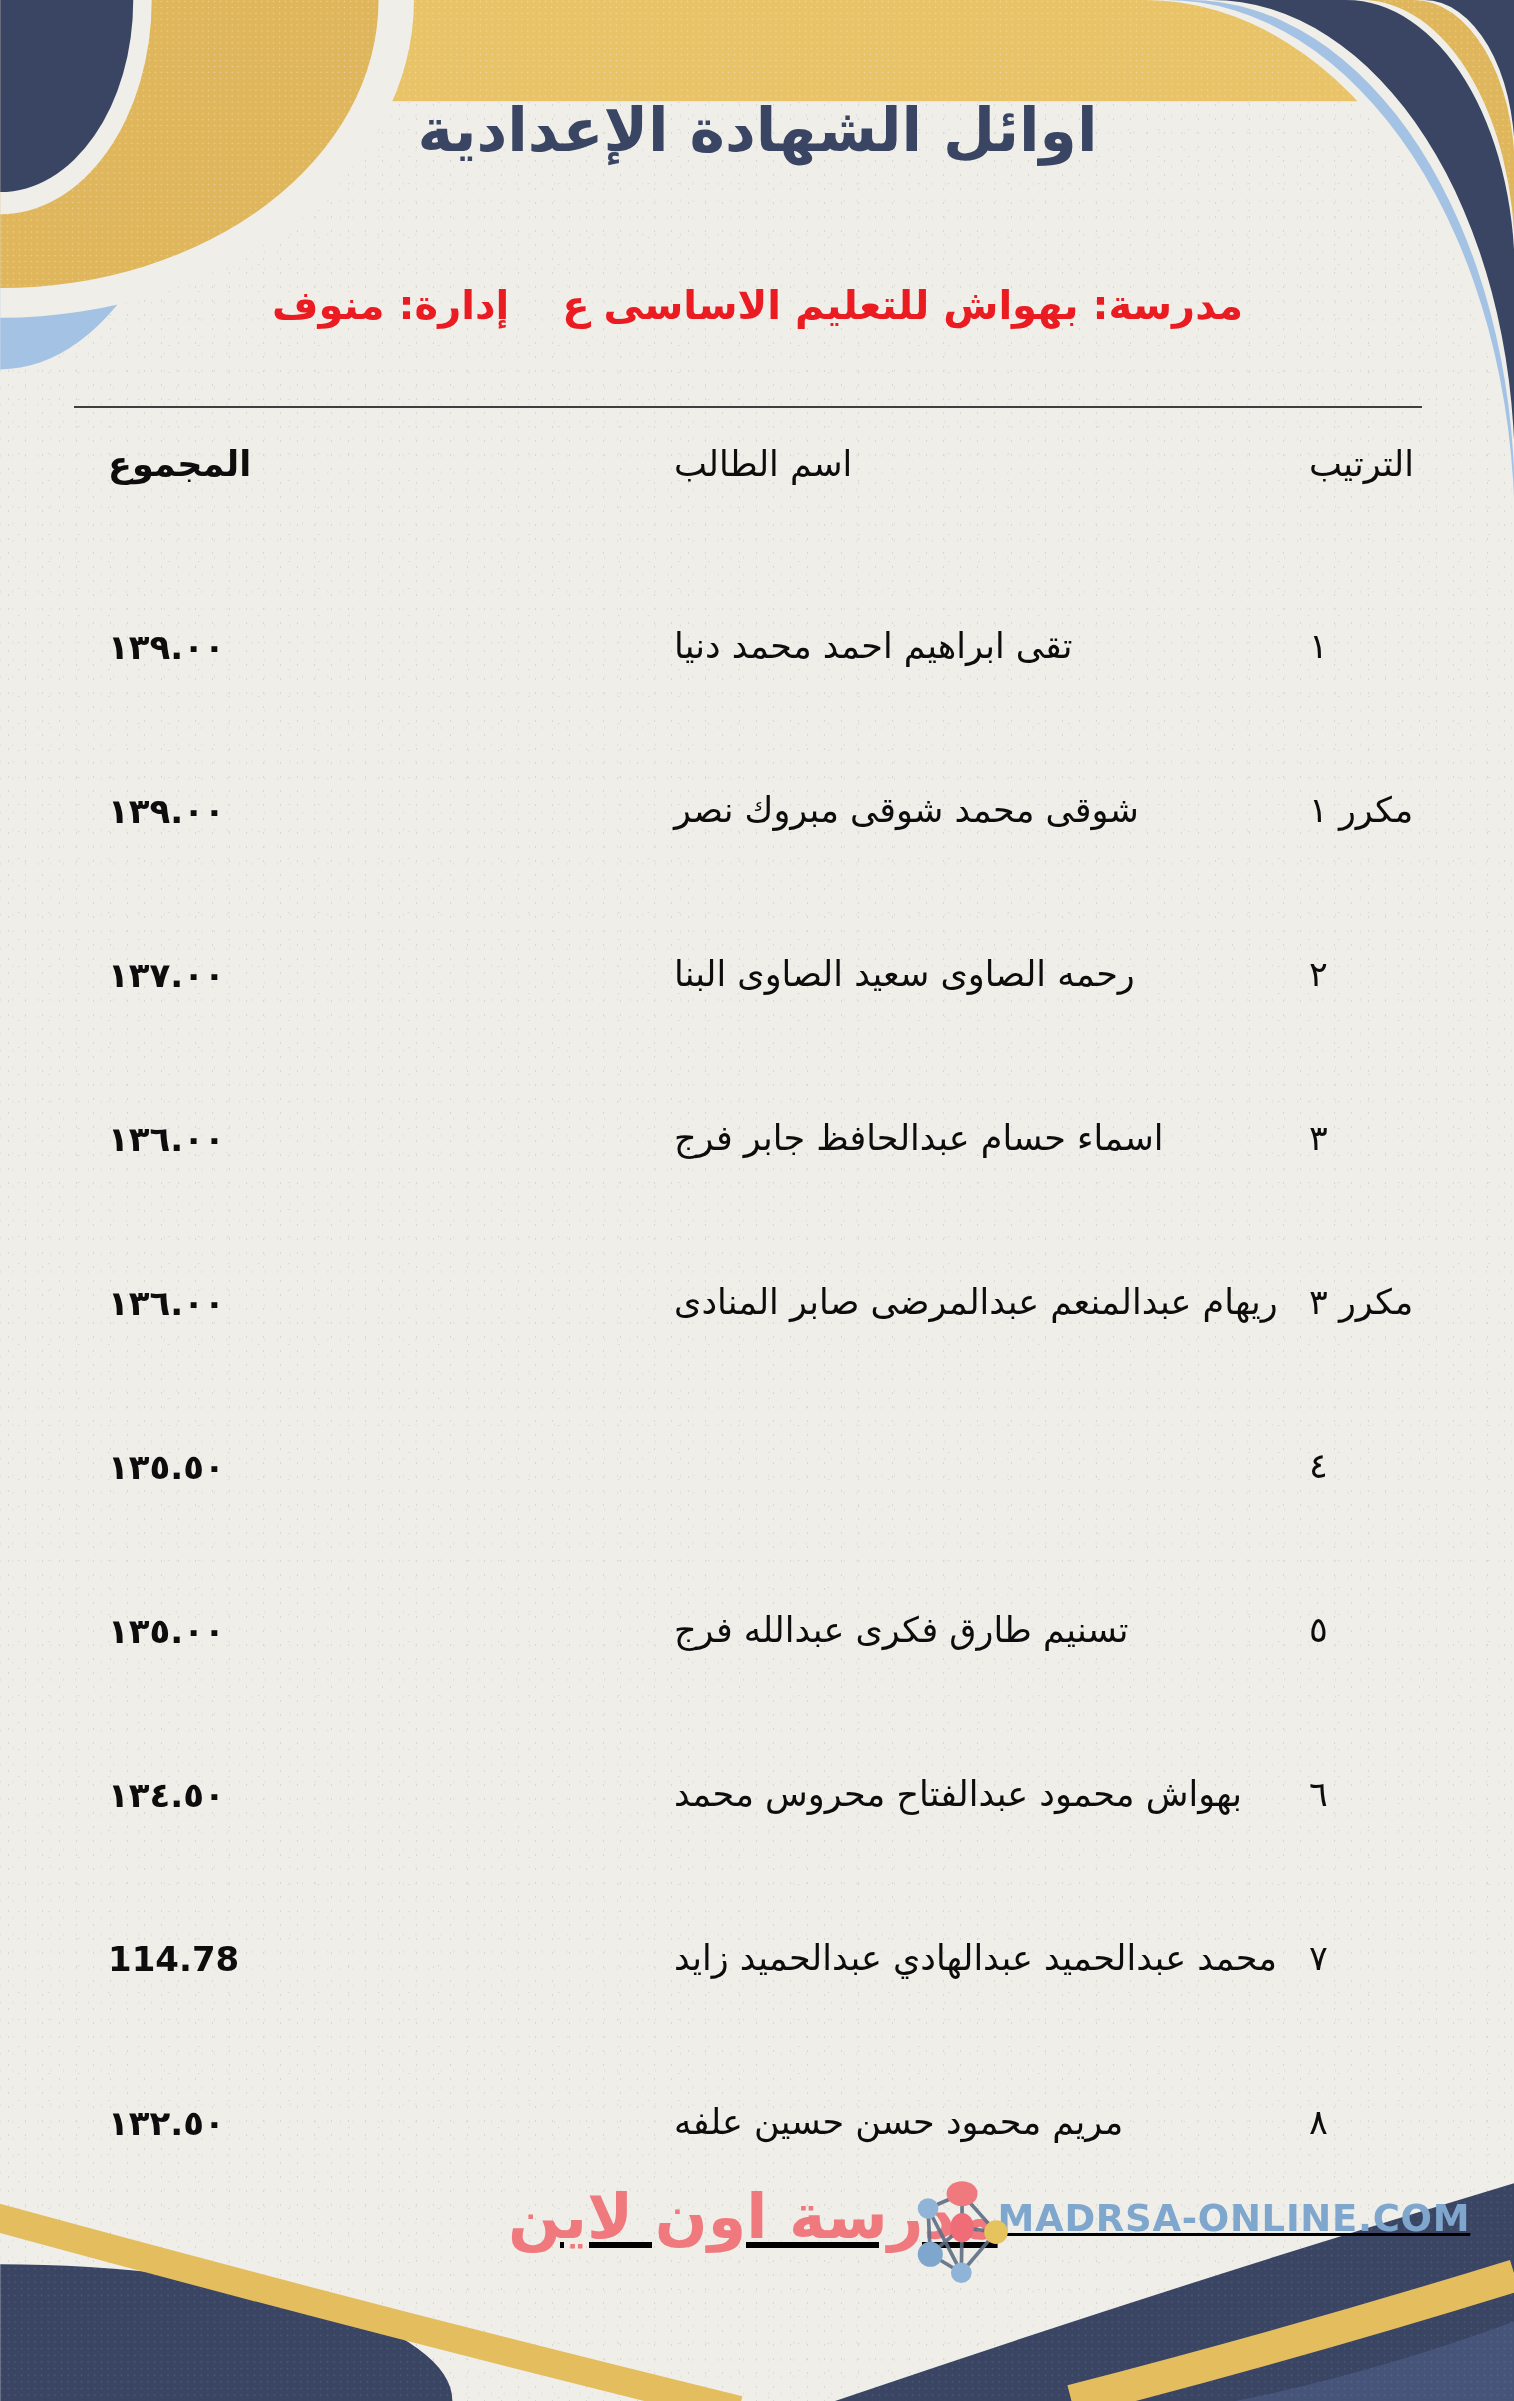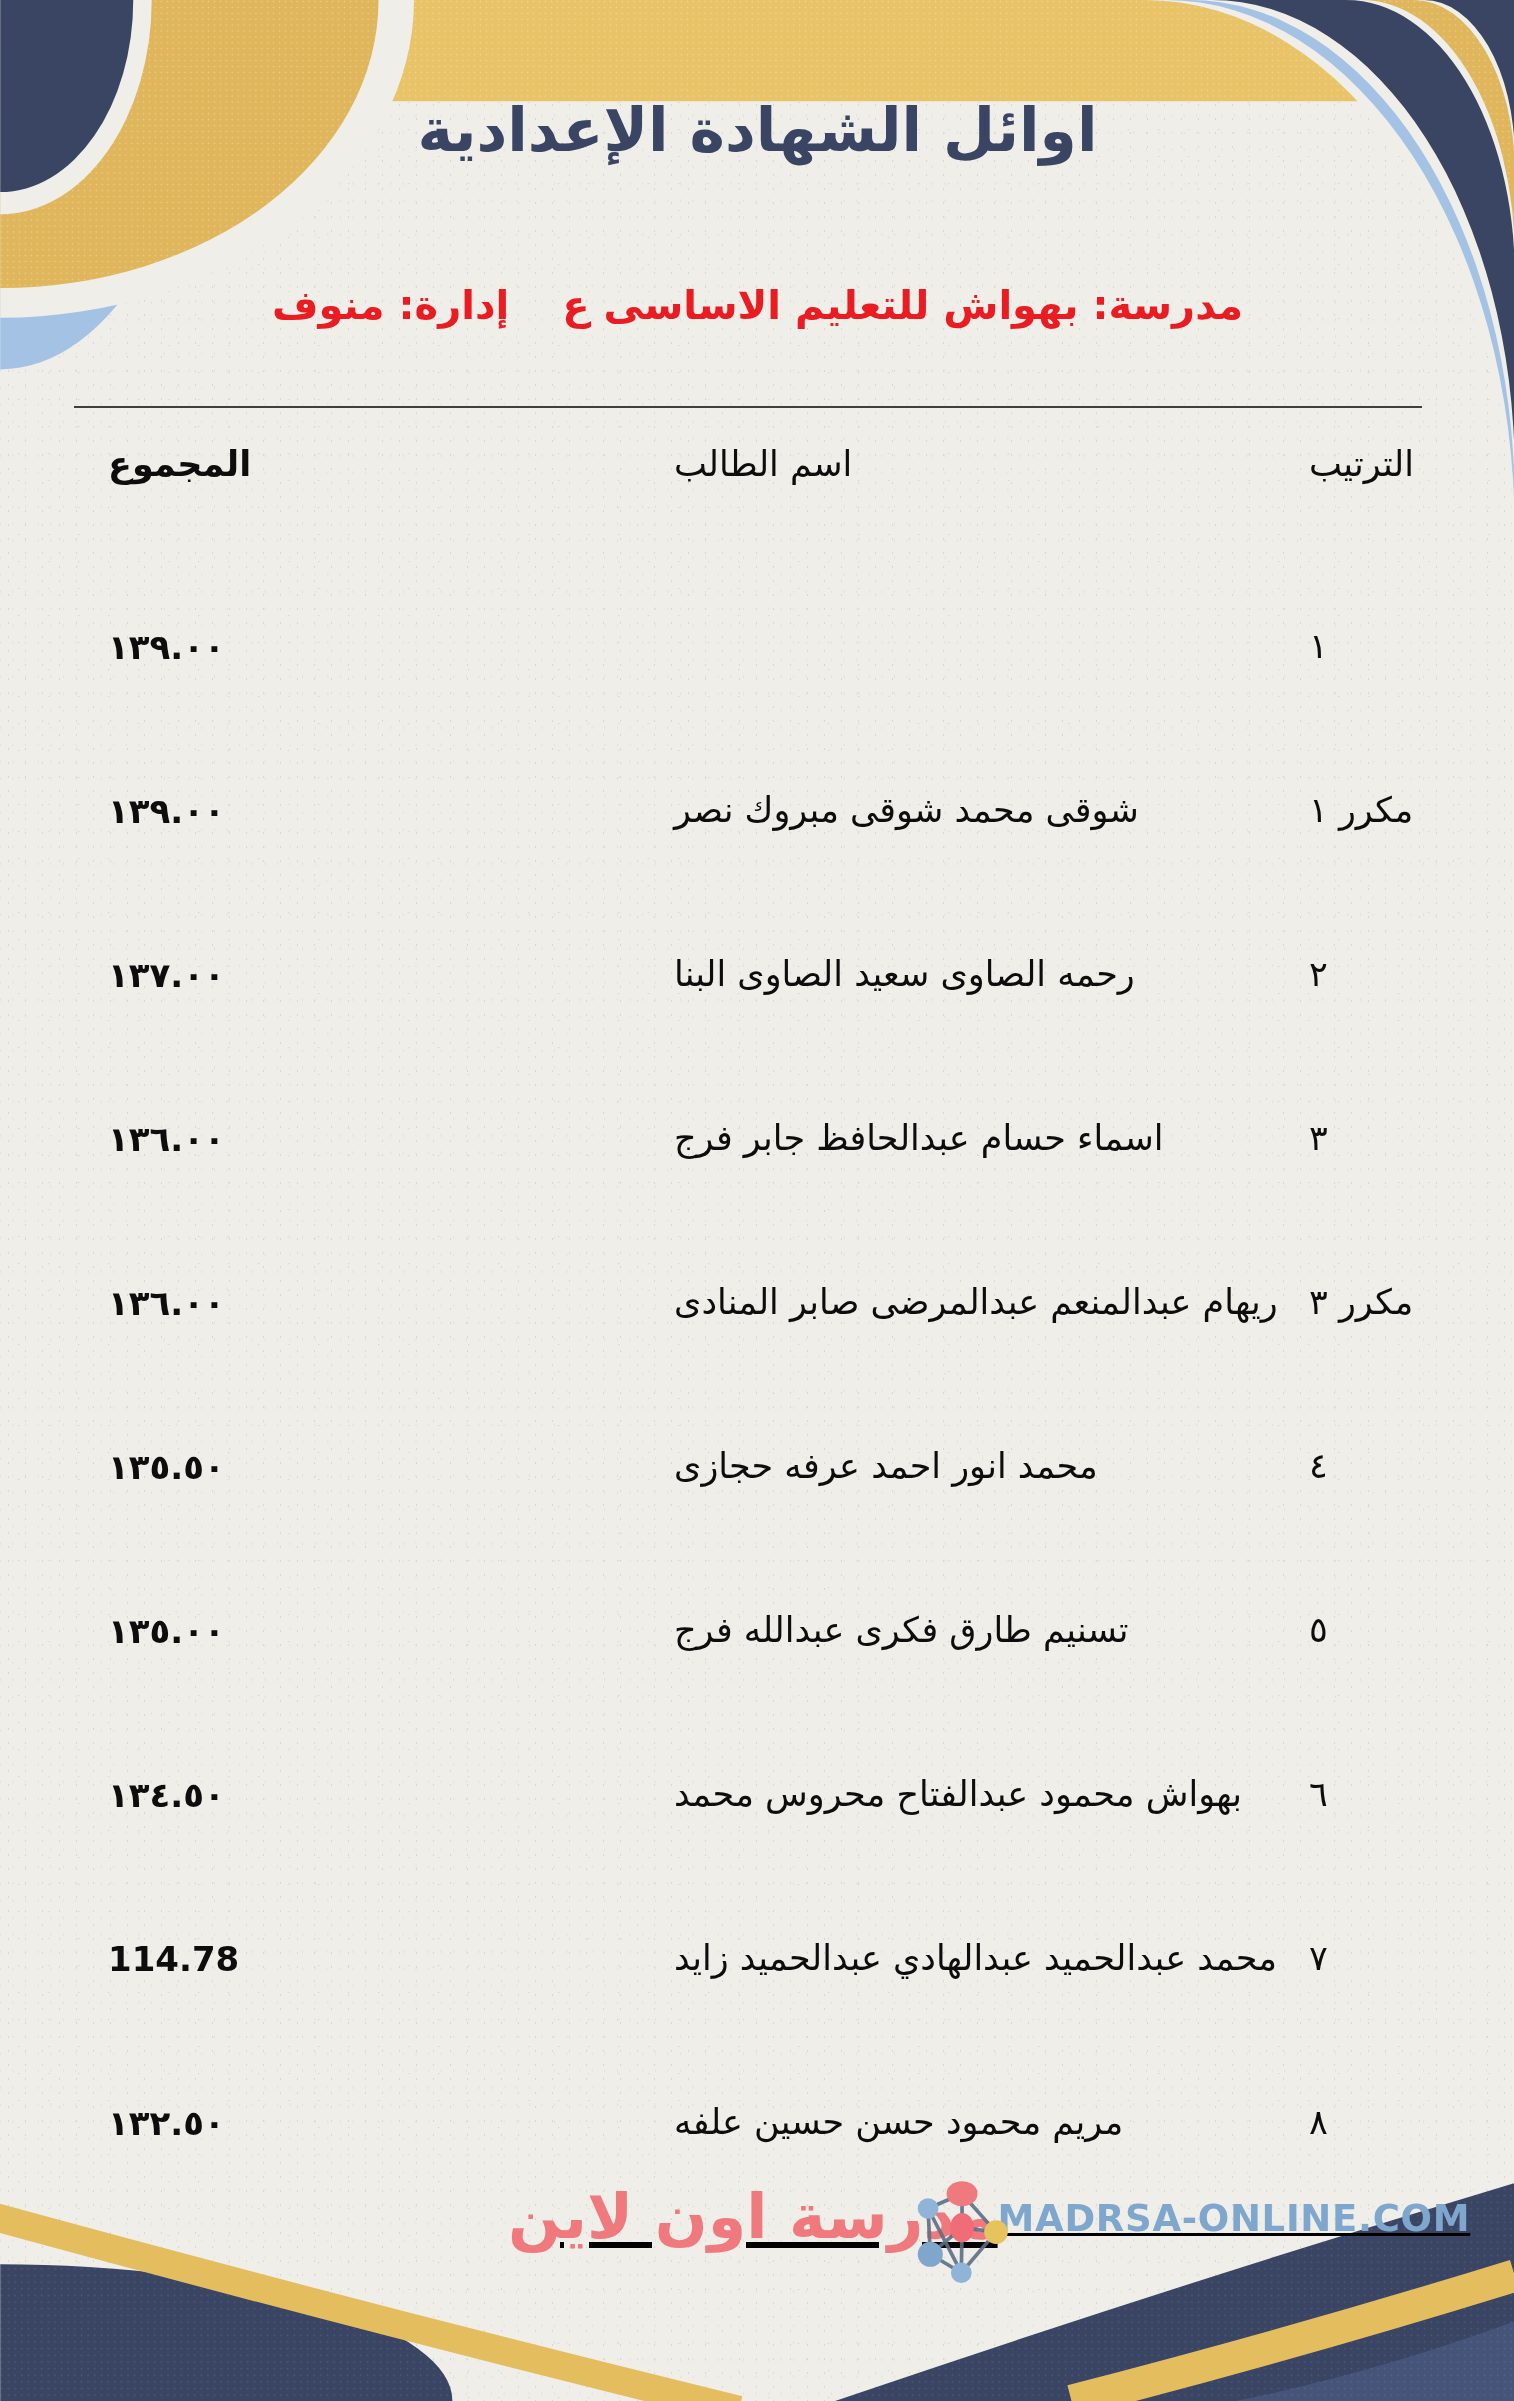--- a/index.html
+++ b/index.html
@@ -132,20 +132,21 @@
     <div class="divider"></div>
 
     <div class="thead">
       <span class="cell rank">الترتيب</span>
       <span class="cell name">اسم الطالب</span>
       <span class="cell total">المجموع</span>
     </div>
 
     <div class="row" style="top:565px">
       <span class="cell rank">١</span>
+      <span class="cell name">تقى ابراهيم احمد محمد دنيا</span>
       <span class="cell total">١٣٩.٠٠</span>
     </div>
     <div class="row" style="top:729px">
       <span class="cell rank">مكرر ١</span>
       <span class="cell name">شوقى محمد شوقى مبروك نصر</span>
       <span class="cell total">١٣٩.٠٠</span>
     </div>
     <div class="row" style="top:893px">
       <span class="cell rank">٢</span>
       <span class="cell name">رحمه الصاوى سعيد الصاوى البنا</span>
@@ -156,21 +157,20 @@
       <span class="cell name">اسماء حسام عبدالحافظ جابر فرج</span>
       <span class="cell total">١٣٦.٠٠</span>
     </div>
     <div class="row" style="top:1221px">
       <span class="cell rank">مكرر ٣</span>
       <span class="cell name">ريهام عبدالمنعم عبدالمرضى صابر المنادى</span>
       <span class="cell total">١٣٦.٠٠</span>
     </div>
     <div class="row" style="top:1385px">
       <span class="cell rank">٤</span>
-      <span class="cell name">محمد انور احمد عرفه حجازى</span>
       <span class="cell total">١٣٥.٥٠</span>
     </div>
     <div class="row" style="top:1549px">
       <span class="cell rank">٥</span>
       <span class="cell name">تسنيم طارق فكرى عبدالله فرج</span>
       <span class="cell total">١٣٥.٠٠</span>
     </div>
     <div class="row" style="top:1713px">
       <span class="cell rank">٦</span>
       <span class="cell name">بهواش محمود عبدالفتاح محروس محمد</span>

